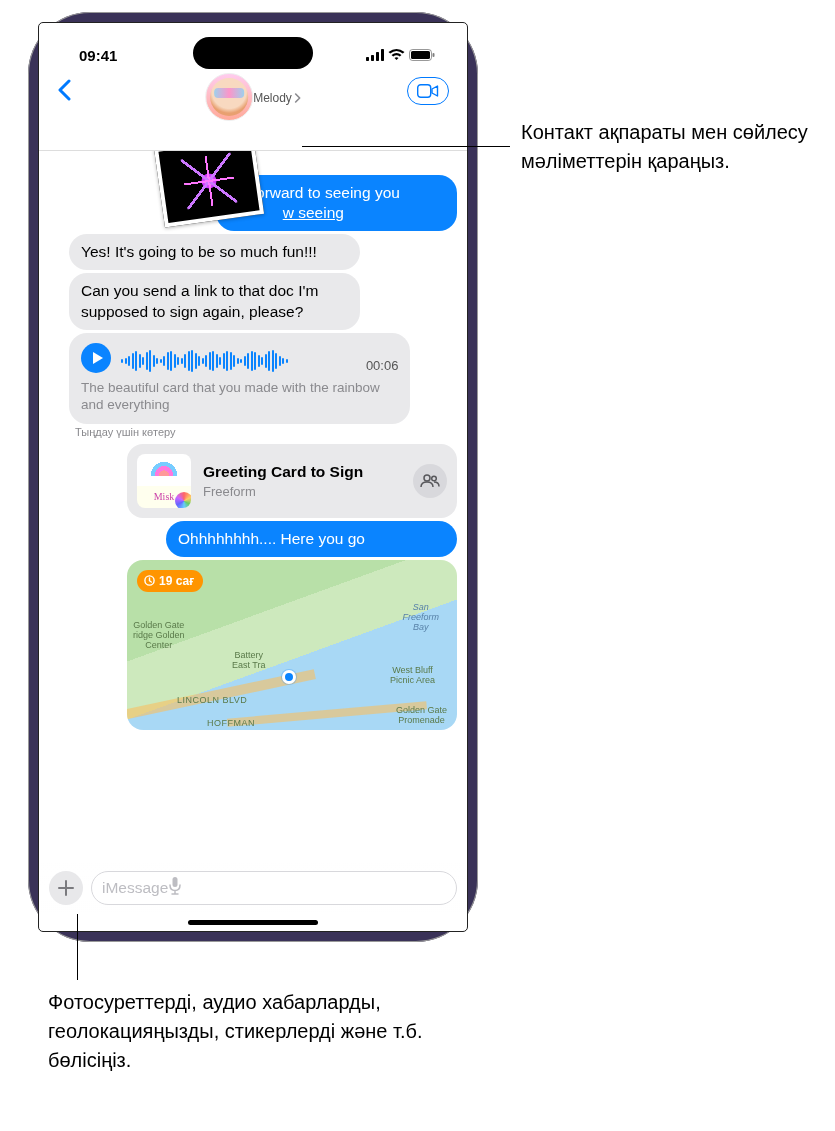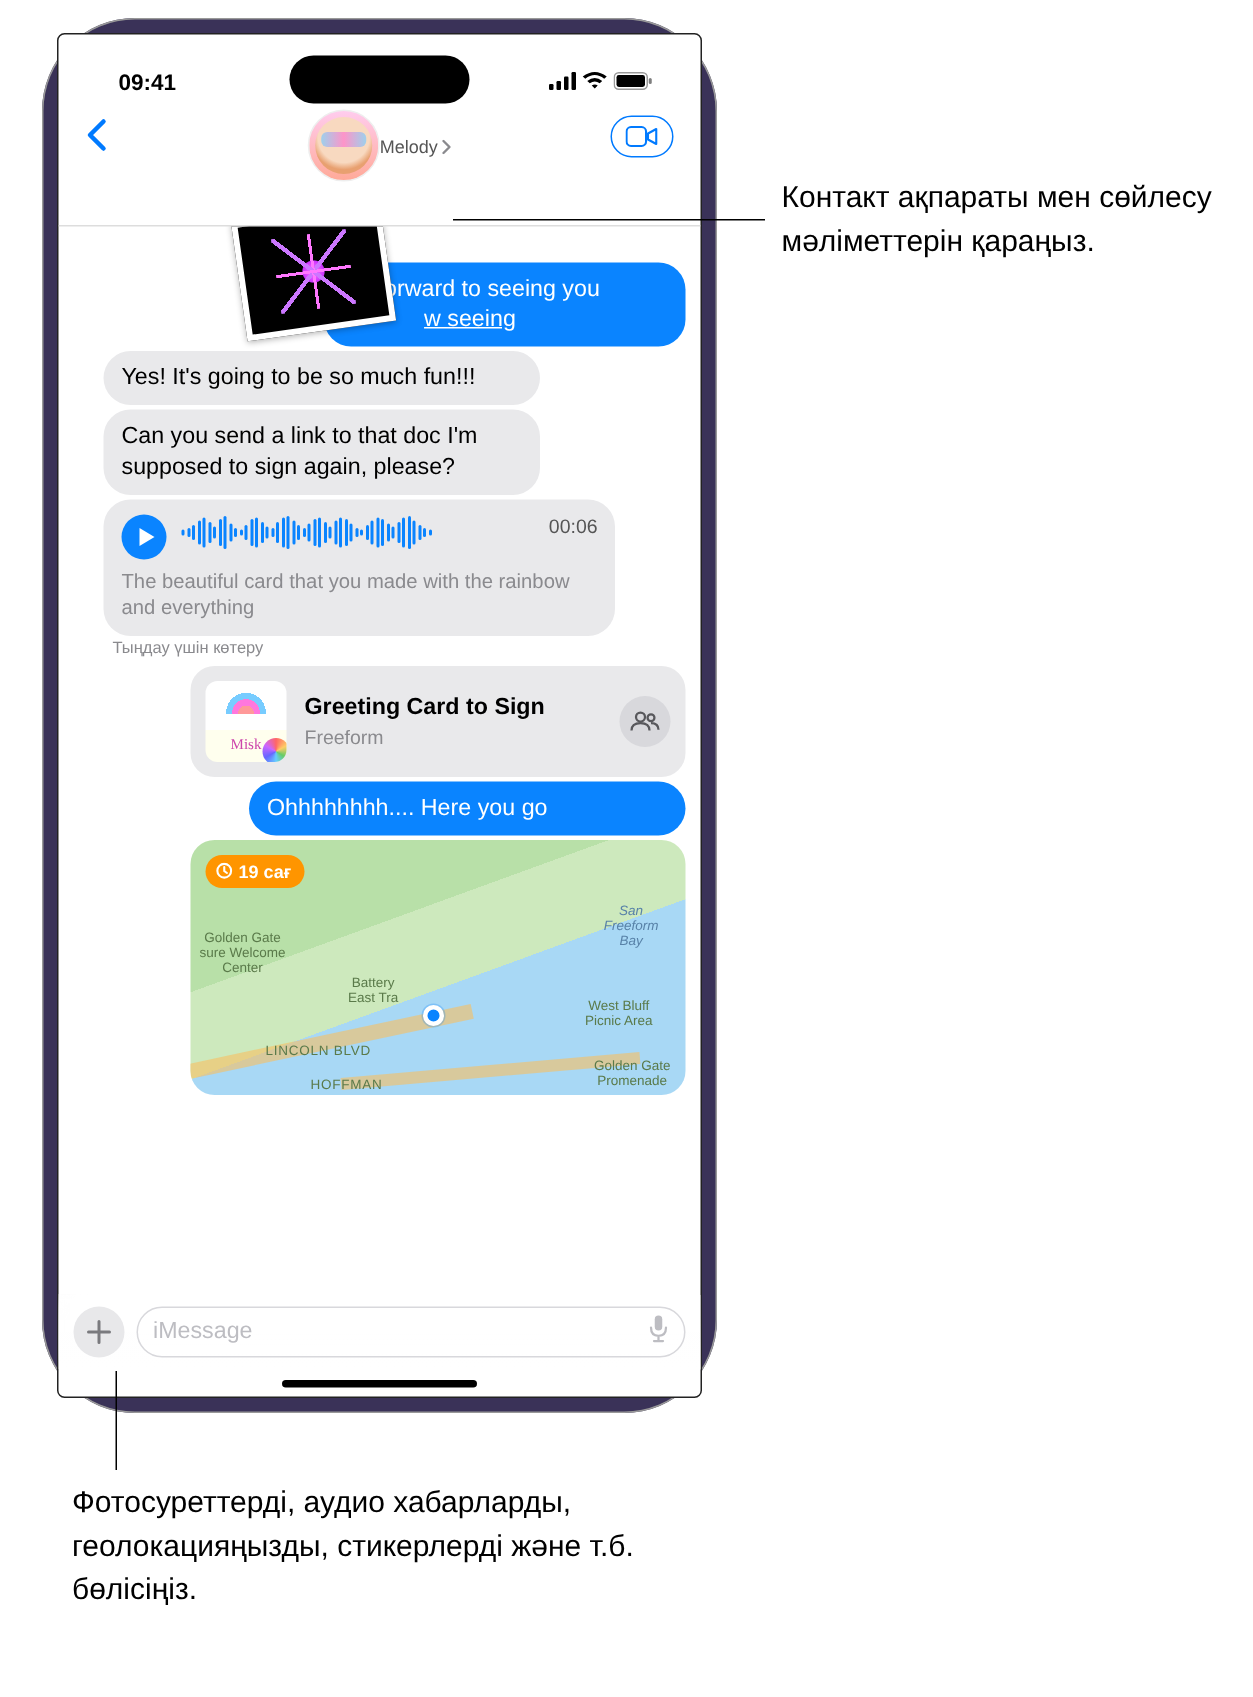--- a/index.html
+++ b/index.html
@@ -126,21 +126,21 @@
     background:
       linear-gradient(0deg, transparent 48%, #f7f 48% 52%, transparent 52%),
       linear-gradient(45deg, transparent 48%, #c7f 48% 52%, transparent 52%),
       linear-gradient(90deg, transparent 48%, #f7f 48% 52%, transparent 52%),
       linear-gradient(135deg, transparent 48%, #c7f 48% 52%, transparent 52%);
   }
   .audio-bubble {
     background: #e9e9eb; border-radius: 18px;
     padding: 10px 12px; margin: 3px auto 2px 0; max-width: 88%;
   }
-  .audio-row { display:flex; align-items:flex-start; gap:10px; }
+  .audio-row { display:flex; align-items:flex-end; gap:10px; }
   .play-btn {
     width: 30px; height: 30px; border-radius: 50%; background:#0a84ff;
     display:flex; align-items:center; justify-content:center;
   }
   .play-tri { width:0; height:0; border-left:10px solid #fff; border-top:6px solid transparent; border-bottom:6px solid transparent; margin-left:3px;}
   .waveform {
     flex:1; height:24px; display:flex; align-items:center; gap:1.5px;
   }
   .waveform span { width:2px; background:#0a84ff; border-radius:1px; }
   .audio-time { font-size:13px; color:#555; }
@@ -190,21 +190,21 @@
     background: linear-gradient(rgba(255,255,255,0.65), rgba(255,255,255,0.95));
     backdrop-filter: blur(8px);
   }
   .plus-btn {
     width:34px; height:34px; border-radius:50%; background:#e8e8ea;
     display:flex; align-items:center; justify-content:center; font-size:22px; color:#7a7a7e; font-weight:300;
   }
   .input-field {
     flex:1; height:34px; border-radius:17px; border:1px solid #d8d8dc;
     background:rgba(255,255,255,0.8);
-    display:flex; align-items:center; padding:0 10px; justify-content:space-between;
+    display:flex; align-items:center; padding:0 10px; 
   }
   .input-placeholder { color:#bdbdc2; font-size:15.5px; }
   .mic-icon { color:#bdbdc2; }
   .home-indicator {
     position:absolute; bottom:6px; left:50%; transform:translateX(-50%);
     width:130px; height:5px; background:#000; border-radius:3px;
   }
   
   .callout {
     position:absolute;
@@ -371,21 +371,21 @@
         <div class="map-road" style="left:-10px; top:130px; width:200px; height:10px; transform:rotate(-12deg);"></div>
         <div class="map-road" style="left:100px; top:150px; width:200px; height:8px; transform:rotate(-5deg);"></div>
         <div class="map-badge">
           <svg width="11" height="11" viewBox="0 0 11 11">
               <circle cx="5.5" cy="5.5" r="4.6" fill="none" stroke="#fff" stroke-width="1.4"></circle>
               <path d="M5.5 3 V5.7 L7.3 7" stroke="#fff" stroke-width="1.4" fill="none" stroke-linecap="round"></path>
             </svg>
           <span>19 сағ</span>
         </div>
         <div class="map-label" style="left:6px; top:60px;">
-          <span>Golden Gate</span><br><span>sure Welcome</span><br><span>Center</span>
+          <span>Golden Gate</span><br><span>ridge Golden</span><br><span>Center</span>
         </div>
         <div class="map-label" style="left:105px; top:90px;">
           <span>Battery</span><br><span>East Tra</span>
         </div>
         <div class="map-label map-water-label" style="right:18px; top:42px;">
           <span>San</span><br><span>Freeform</span><br><span>Bay</span>
         </div>
         <div class="map-label" style="right:22px; top:105px;">
           <span>West Bluff</span><br><span>Picnic Area</span>
         </div>

